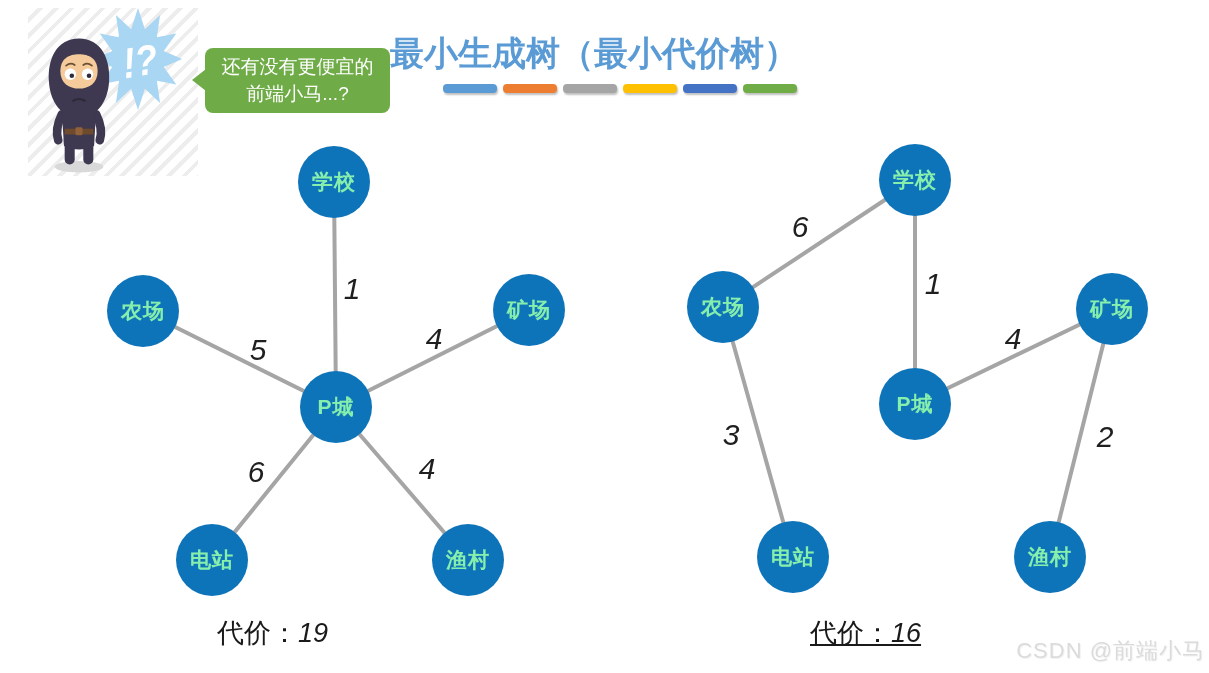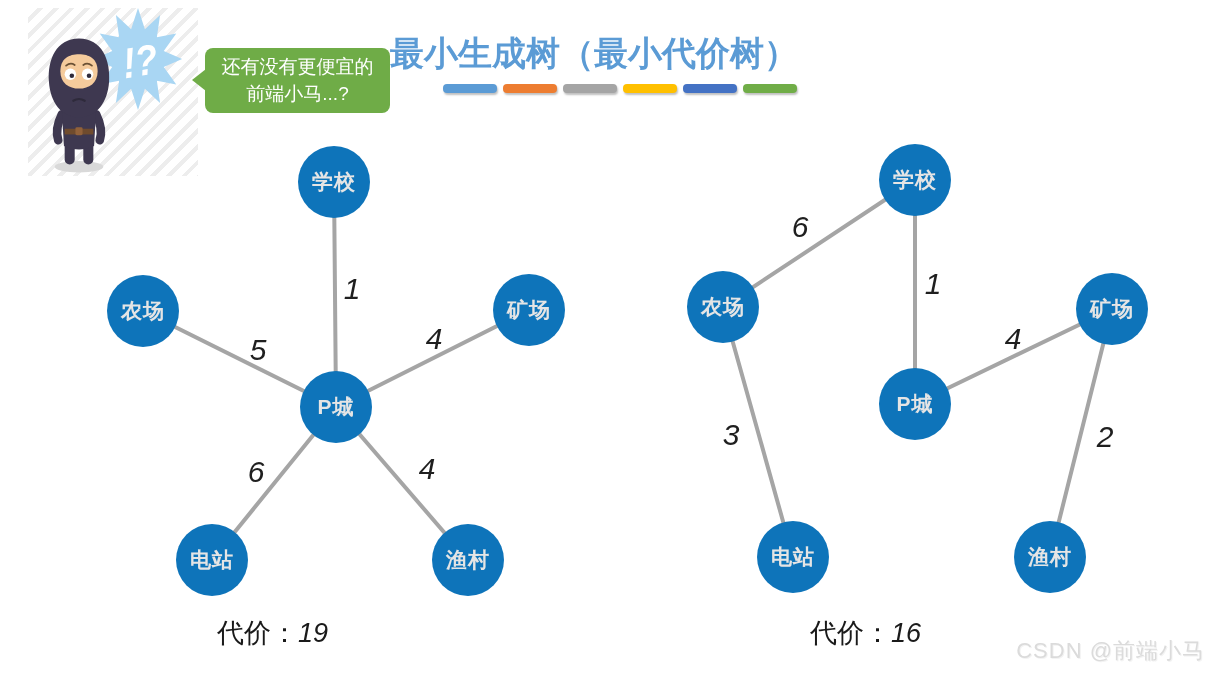--- a/index.html
+++ b/index.html
@@ -52,21 +52,21 @@
 
   
   .edge-canvas{position:absolute;left:0;top:0;width:1209px;height:673px;z-index:1;}
   .edge{stroke:var(--edge-stroke);stroke-width:4;stroke-linecap:round;}
   .weight{
     font-family:"Liberation Sans", sans-serif;font-style:italic;font-size:30px;
     fill:var(--ink);text-anchor:middle;dominant-baseline:central;
   }
   .node{
     position:absolute;width:72px;height:72px;border-radius:50%;z-index:2;
-    background:var(--node-fill);color:#e5e5e5;font-weight:bold;font-size:21px;
+    background:var(--node-fill);color:#86efac;font-weight:bold;font-size:21px;
     display:flex;align-items:center;justify-content:center;letter-spacing:1px;
     white-space:nowrap;
   }
   .cost{
     position:absolute;width:220px;text-align:left;z-index:2;
     font-size:27px;color:#1a1a1a;white-space:nowrap;
   }
   .cost .cost-num{font-style:italic;}
 
   .watermark{
@@ -152,18 +152,18 @@
       <div class="node" style="left: 300px; top: 371px;">P城</div>
       <div class="node" style="left: 176px; top: 524px;">电站</div>
       <div class="node" style="left: 432px; top: 524px;">渔村</div>
       <div class="cost" style="left: 217px; top: 615px;"><span>代价：</span><span class="cost-num">19</span></div>
       <div class="node" style="left: 879px; top: 144px;">学校</div>
       <div class="node" style="left: 687px; top: 271px;">农场</div>
       <div class="node" style="left: 1076px; top: 273px;">矿场</div>
       <div class="node" style="left: 879px; top: 368px;">P城</div>
       <div class="node" style="left: 757px; top: 521px;">电站</div>
       <div class="node" style="left: 1014px; top: 521px;">渔村</div>
-      <div class="cost" style="left: 810px; top: 615px;"><span>代价：</span><span class="cost-num">16</span></div>
+      <div class="cost" style="left: 810px; top: 615px; text-decoration: underline;"><span>代价：</span><span class="cost-num">16</span></div>
     </div>
 
   <div class="watermark">CSDN @前端小马</div>
 
 </div>
 
 </body></html>

